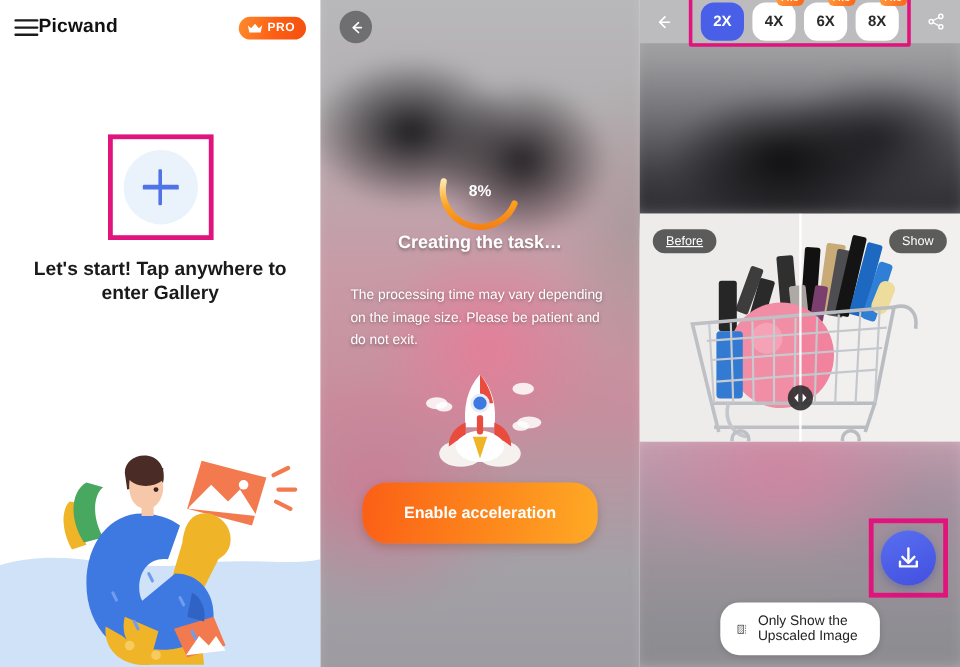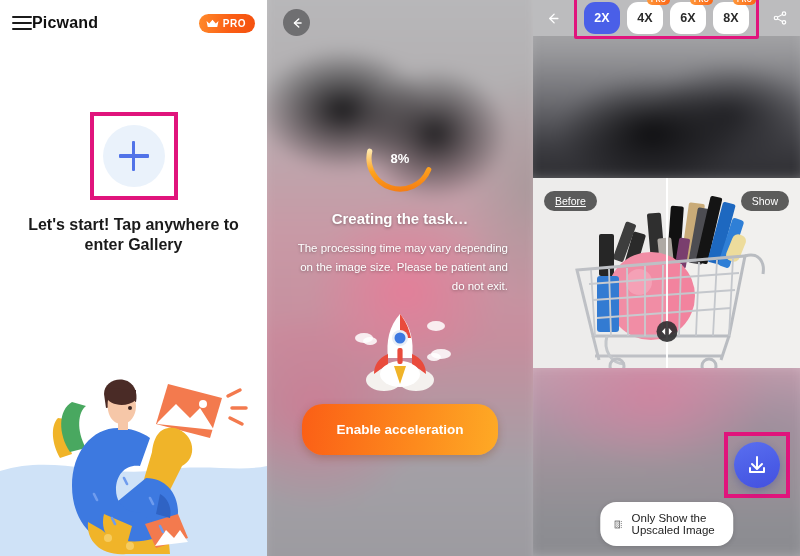--- a/index.html
+++ b/index.html
@@ -77,25 +77,25 @@
     position: absolute; inset: 0; z-index: 3;
     display: flex; flex-direction: column; align-items: center;
   }
   .ring-wrap { position: relative; width: 72px; height: 72px; margin-top: 122px; }
   .ring-wrap svg { display: block; }
   .ring-pct {
     position: absolute; inset: 0; display: flex; align-items: center; justify-content: center;
     font-size: 13px; font-weight: bold; color: #fff;
   }
   .task-title {
-    margin-top: 16px; font-size: 15px; font-weight: bold; color: #fff;
+    font-size: 15px; font-weight: bold; color: #fff;
     text-shadow: 0 1px 3px rgba(0,0,0,.35);
   }
   .task-desc {
-    margin-top: 12px; width: 216px; text-align: right; color: #fff;
+    margin-top: 26px; width: 216px; text-align: left; color: #fff;
     font-size: 11.5px; line-height: 19px; text-shadow: 0 1px 3px rgba(0,0,0,.35);
   }
   .rocket { margin-top: 12px; }
   .accel-btn {
     margin-top: 10px; width: 196px; height: 51px; border-radius: 21px; border: none;
     background: linear-gradient(95deg,#fb5f16 0%, #fd8a1d 58%, #feaa25 100%);
     color: #fff; font-size: 13.5px; font-weight: bold; cursor: pointer;
     box-shadow: 0 3px 8px rgba(120,50,10,.28);
   }
 

